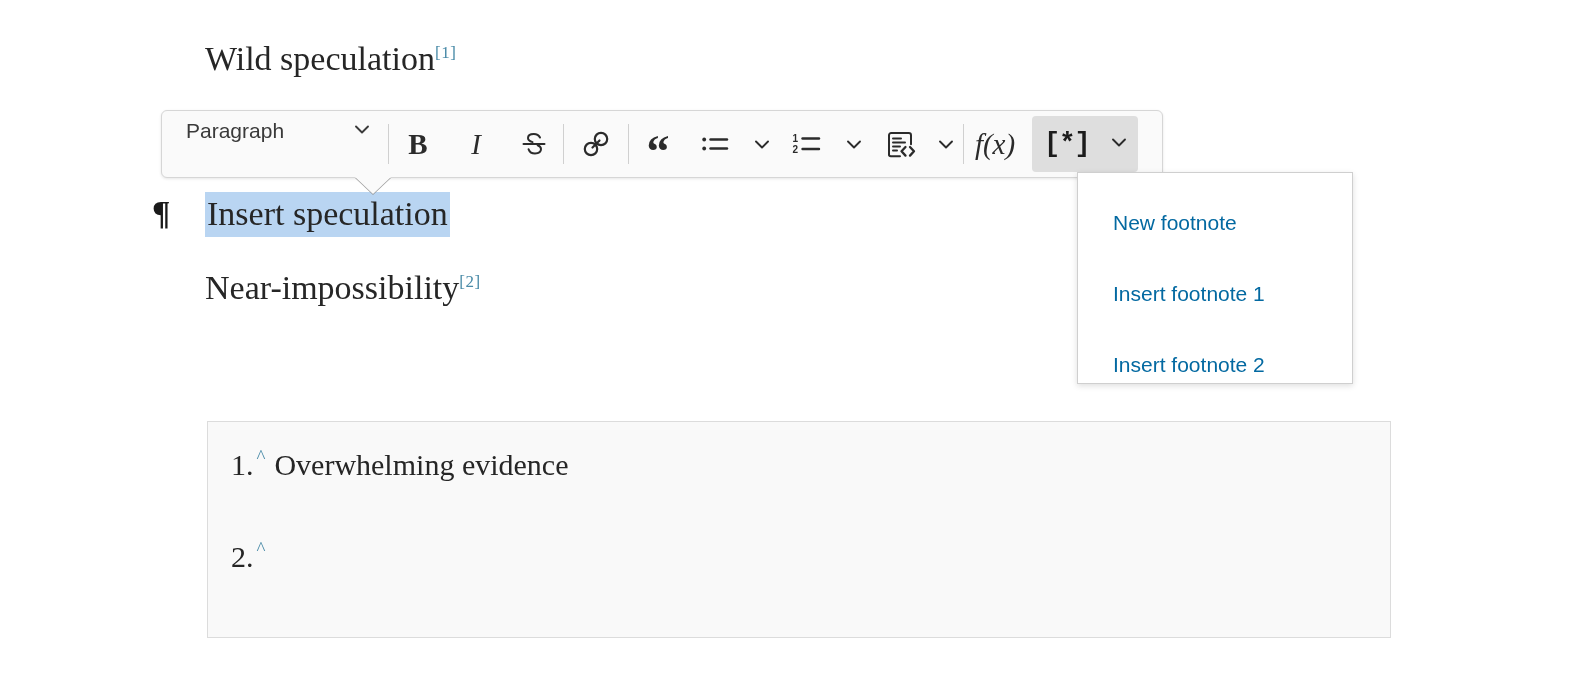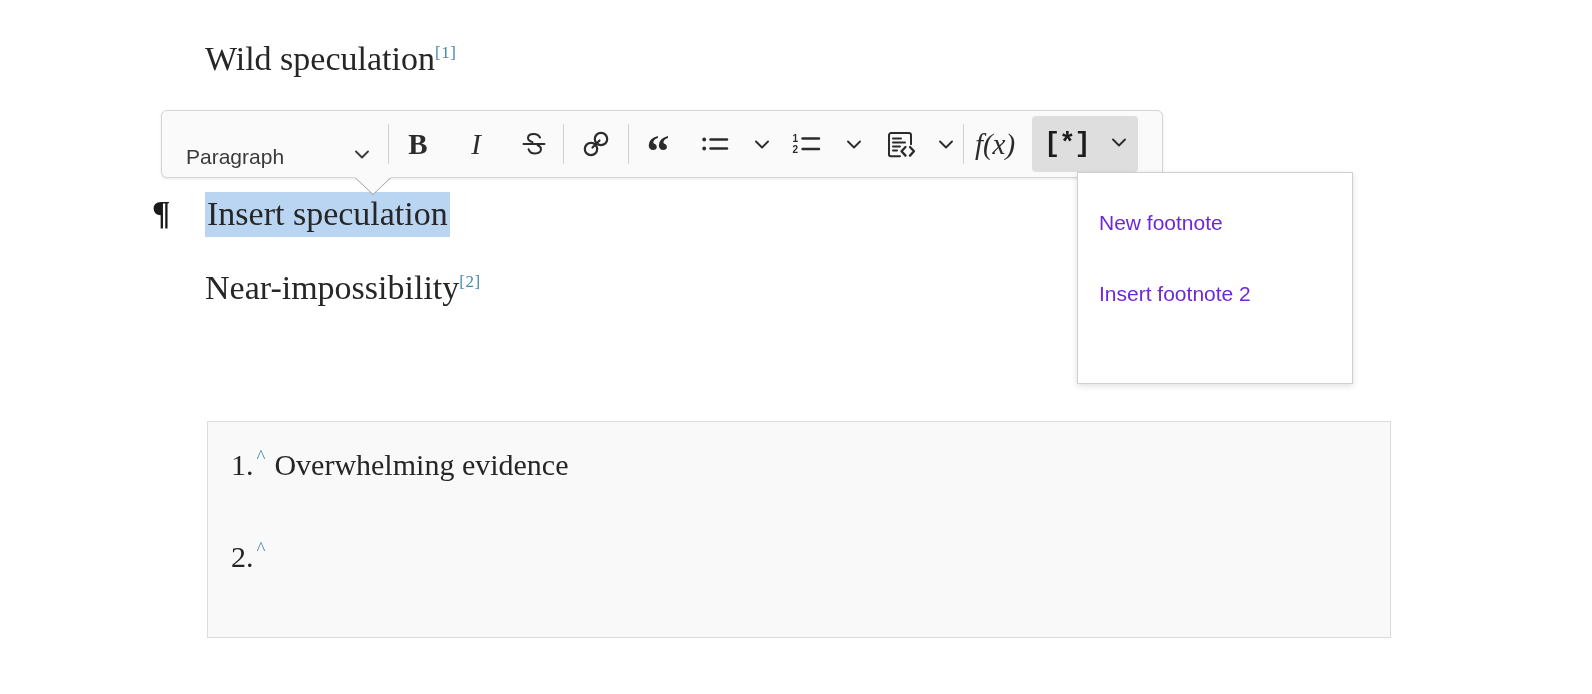--- a/index.html
+++ b/index.html
@@ -98,21 +98,21 @@
     height: 50px;
     flex: 0 0 auto;
     color: #2b2b2b;
     cursor: default;
     border-radius: 3px;
   }
   .tb-btn svg { display: block; }
 
   #style-select {
     display: flex;
-    align-items: flex-end;
+    align-items: flex-start;
     justify-content: space-between;
     width: 226px;
     height: 50px;
     padding: 0 16px 0 24px;
     box-sizing: border-box;
     font-size: 21px;
     color: #3a3a3a;
     flex: 0 0 auto;
   }
   #style-select .chev { color: #3a3a3a; }
@@ -171,24 +171,24 @@
     border: 1px solid #cfcfcf;
     box-shadow: 0 2px 6px rgba(0,0,0,0.13);
     box-sizing: border-box;
     z-index: 10;
     padding-top: 14px;
   }
   .menu-item {
     height: 71px;
     display: flex;
     align-items: center;
-    padding-left: 21px;
+    padding-left: 35px;
     box-sizing: border-box;
     font-size: 21px;
-    color: #6d28d9;
+    color: #0369a1;
     cursor: default;
   }
 
   
   #footnotes-panel {
     position: absolute;
     left: 207px;
     top: 421px;
     width: 1184px;
     height: 217px;
@@ -358,20 +358,23 @@
   </div>
 
   <div id="toolbar-tail"></div>
 </div>
 
 <div id="footnote-menu">
   <div class="menu-item">
     <span>New footnote</span>
   </div>
   <div class="menu-item">
+    <span>Insert footnote 1</span>
+  </div>
+  <div class="menu-item">
     <span>Insert footnote 2</span>
   </div>
 </div>
 
 <div id="footnotes-panel">
   <div class="fn-item" id="fn-item-0">
     <span class="fn-num">1.</span>
     <span class="fn-backlink">^</span>
     <span>Overwhelming evidence</span>
   </div>

